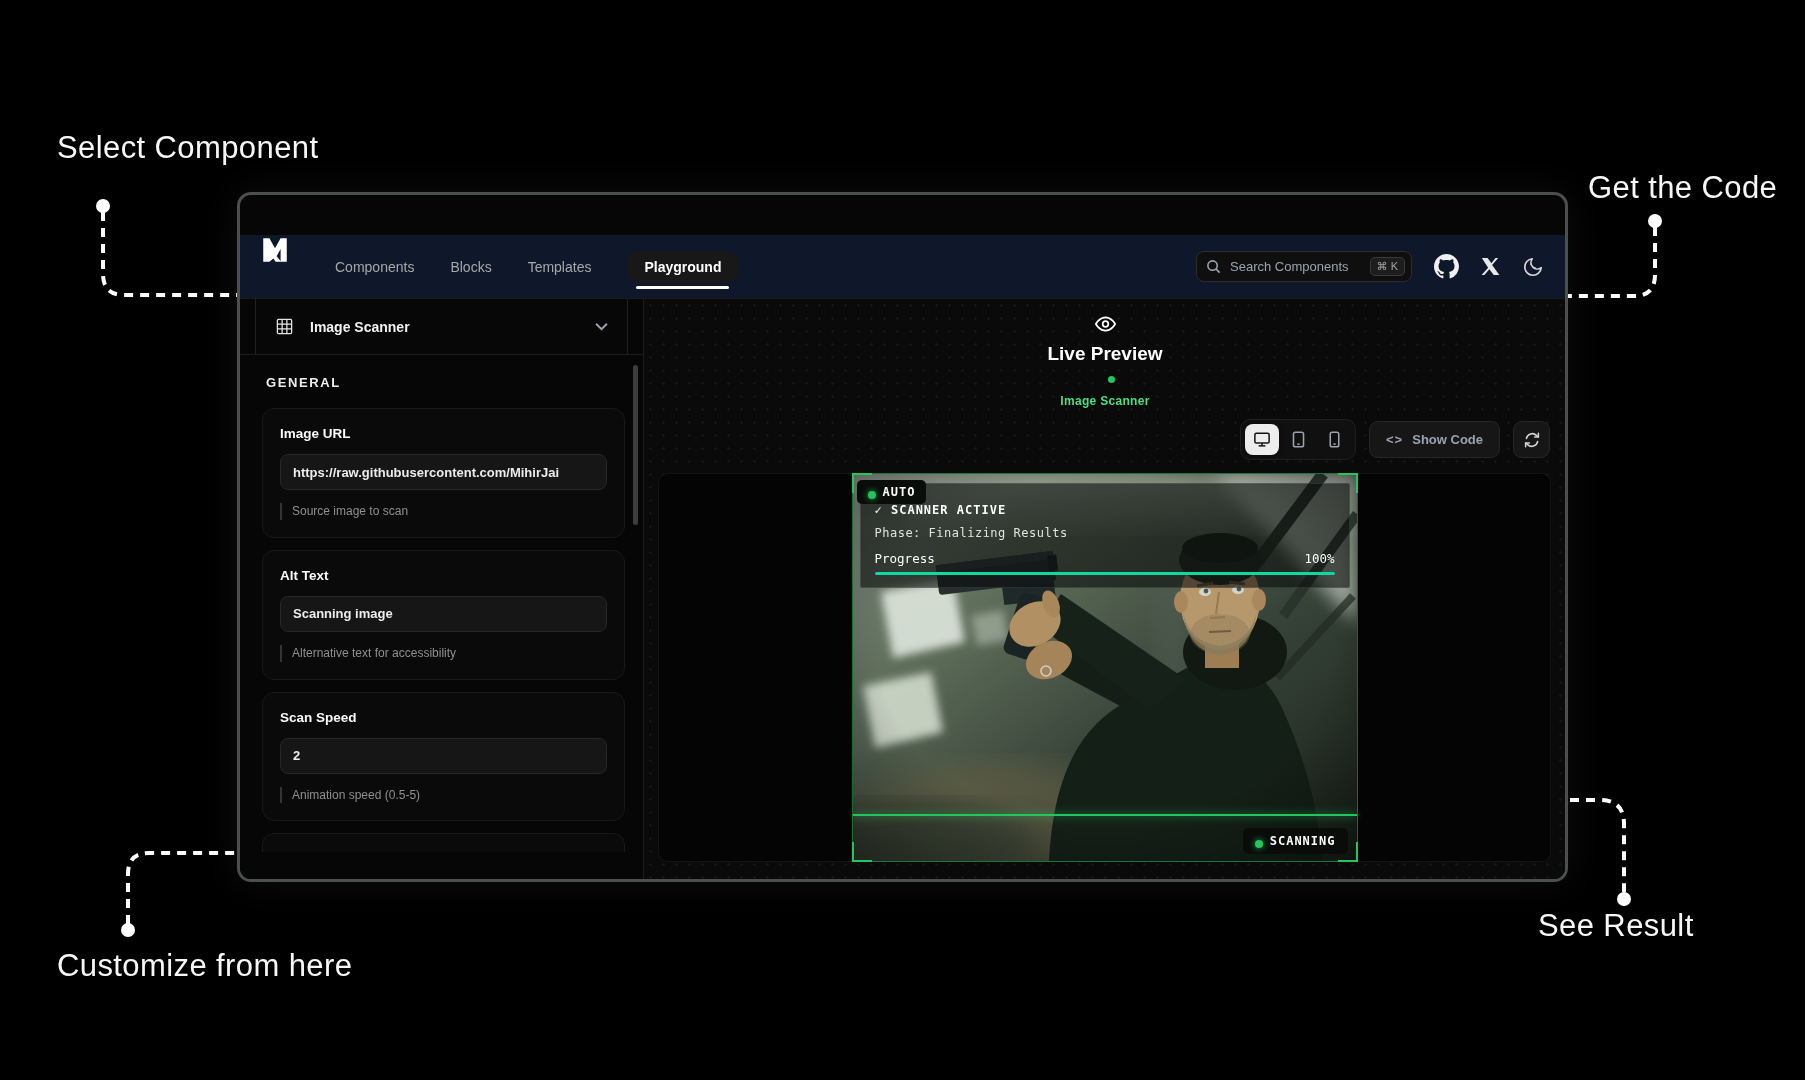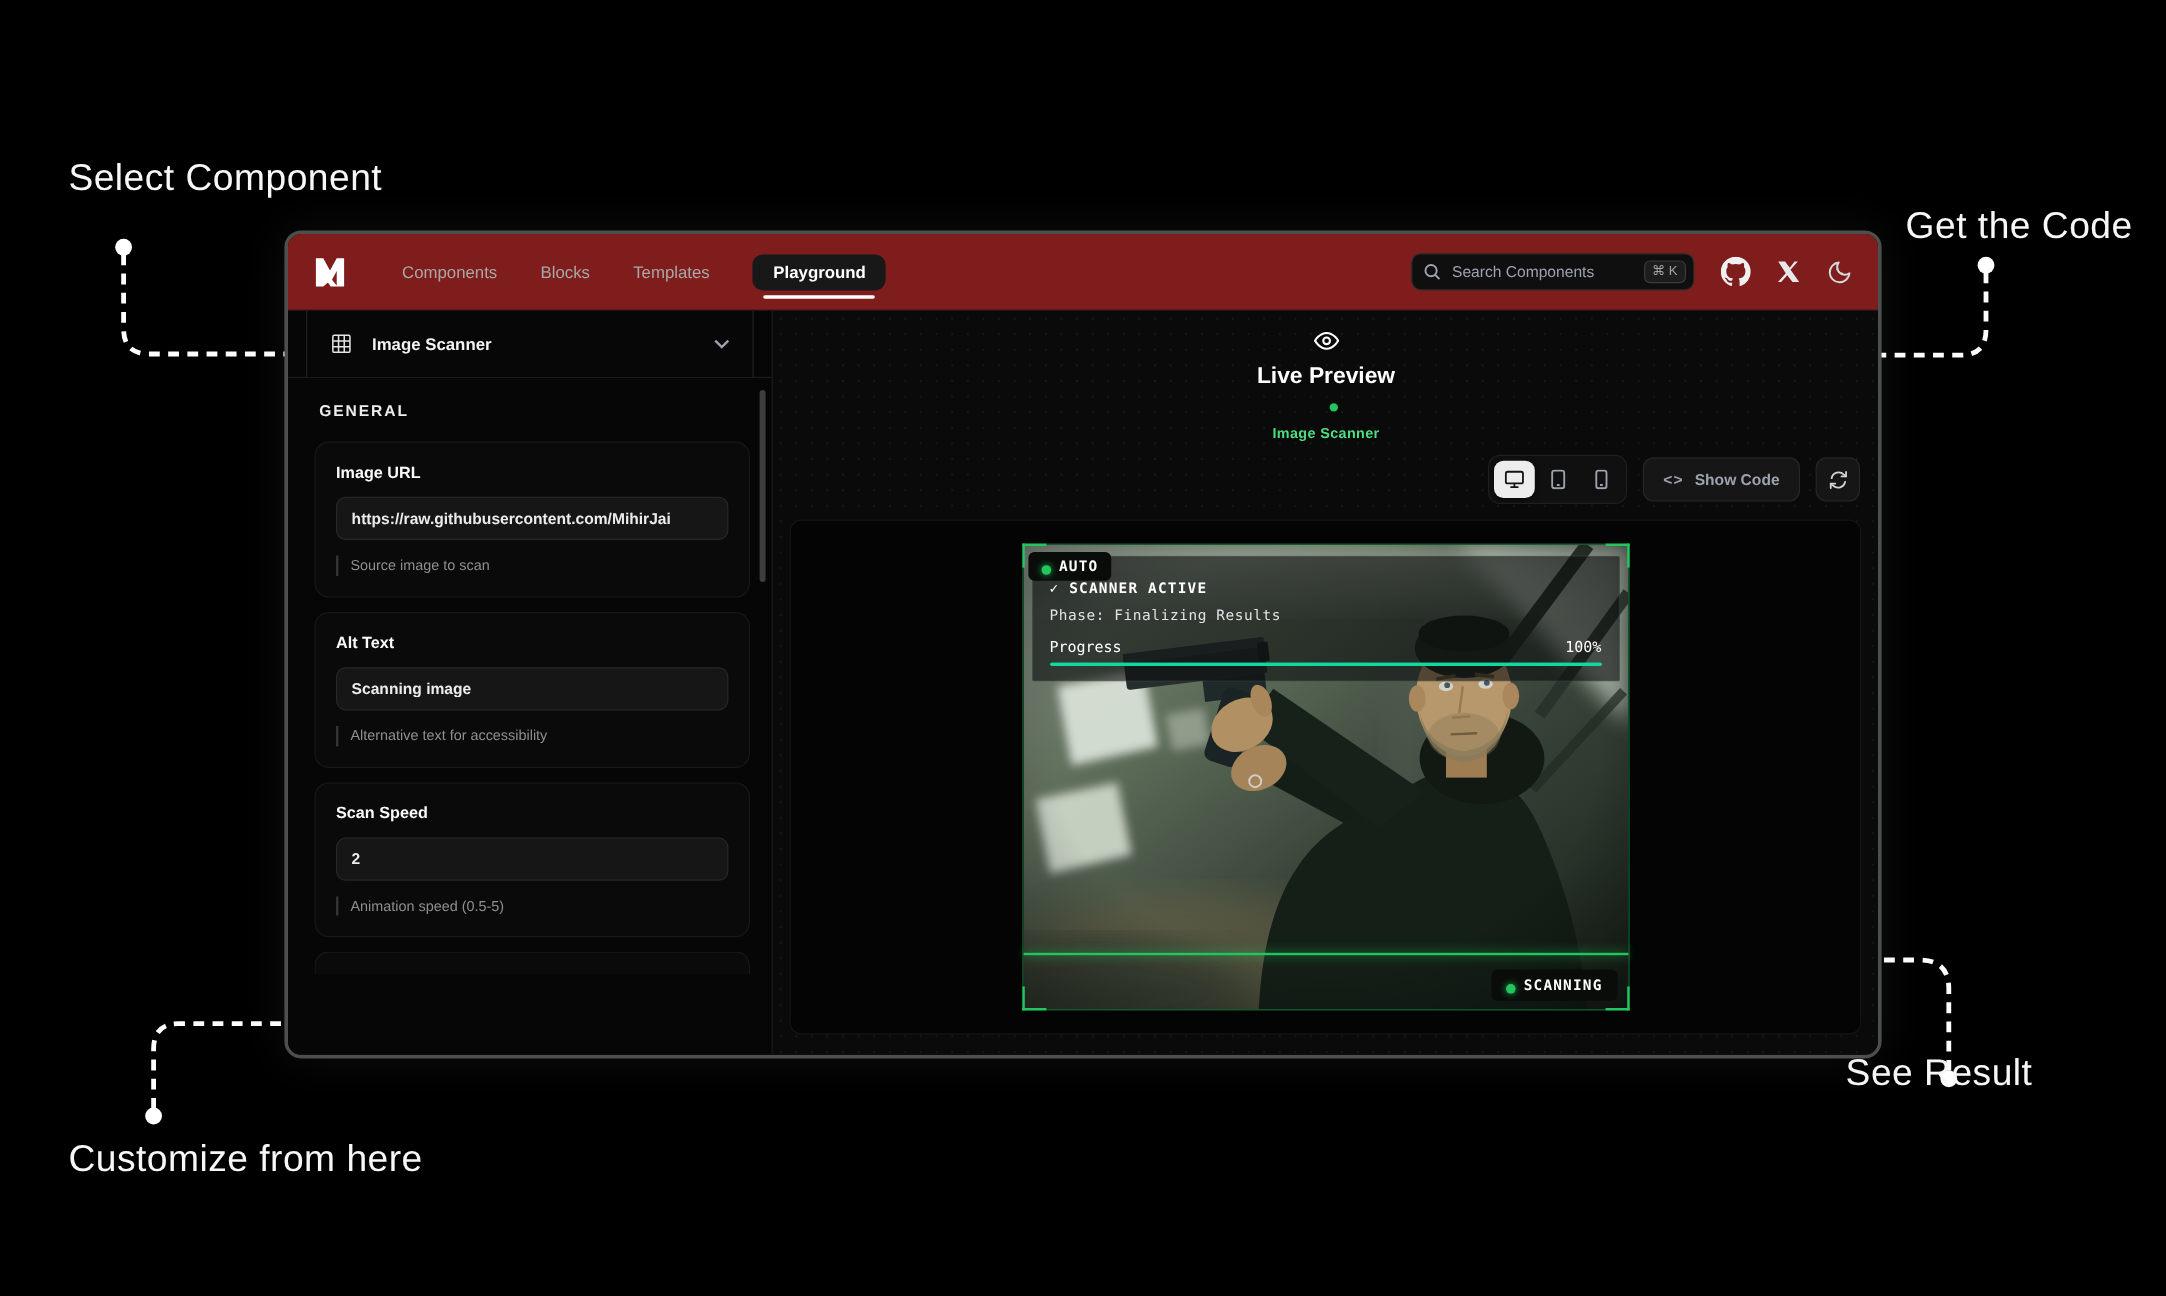--- a/index.html
+++ b/index.html
@@ -10,28 +10,28 @@
   
   .annotation{position:absolute;color:#f7f7f7;font-size:31px;font-weight:500;letter-spacing:.4px;white-space:nowrap;}
   .connectors{position:absolute;inset:0;pointer-events:none;}
 
   
   .window{position:absolute;left:237px;top:192px;width:1331px;height:690px;box-sizing:border-box;
           background:#060606;border:3px solid #4b504c;border-radius:14px;overflow:hidden;
           display:flex;flex-direction:column;box-shadow:0 0 40px rgba(140,150,140,.10);}
 
   
-  .navbar{flex:0 0 63px;display:flex;align-items:center;padding:0 21px;border-bottom:1px solid #1c1c1c;background:#7f1d1d;}
+  .navbar{flex:0 0 63px;display:flex;padding:0 21px;border-bottom:1px solid #1c1c1c;background:#0f172a;margin-top:40px;}
   .logo{width:30px;height:30px;display:flex;align-items:center;}
   .nav-tabs{display:flex;align-items:center;gap:36px;margin-left:44px;}
   .nav-tab{font-size:14px;color:#a8a8a8;cursor:pointer;}
   .nav-tab.active{position:relative;color:#fff;font-weight:700;background:#181818;padding:7px 17px;border-radius:9px;}
   .nav-tab.active::after{content:"";position:absolute;left:9px;right:9px;bottom:-7px;height:3px;background:#fff;border-radius:2px;}
   .nav-right{margin-left:auto;display:flex;align-items:center;gap:22px;}
-  .searchbox{width:236px;height:31px;box-sizing:border-box;background:#0f0f0f;border:1px solid #2c2c2c;border-radius:8px;
+  .searchbox{width:216px;height:31px;box-sizing:border-box;background:#0f0f0f;border:1px solid #2c2c2c;border-radius:8px;
              display:flex;align-items:center;gap:7px;padding:0 6px 0 9px;}
   .searchbox input{flex:1;min-width:0;background:transparent;border:0;outline:0;color:#d4d4d4;font-size:13px;font-family:"Liberation Sans",sans-serif;}
   .searchbox input::placeholder{color:#9ca3af;}
   .kbd{flex:0 0 auto;font-size:11px;color:#a3a3a3;background:#1d1d1d;border:1px solid #3a3a3a;border-radius:5px;padding:3px 6px;line-height:1;}
   .icon-btn{display:flex;align-items:center;justify-content:center;cursor:pointer;background:none;border:0;padding:0;}
 
   
   .body-row{flex:1;display:flex;min-height:0;}
   .sidebar{width:403px;flex:0 0 403px;border-right:1px solid #1c1c1c;position:relative;background:#060606;overflow:hidden;}
   .selector-wrap{border-bottom:1px solid #1c1c1c;}
@@ -109,21 +109,21 @@
       <circle cx="128" cy="930" r="7"></circle>
         <circle cx="256" cy="853" r="7"></circle>
       <circle cx="1452" cy="800" r="7"></circle>
         <circle cx="1624" cy="899" r="7"></circle>
     </g>
   </svg>
 
   <div class="annotation" style="left:57px;top:130px;">Select Component</div>
   <div class="annotation" style="left:1588px;top:170px;">Get the Code</div>
   <div class="annotation" style="left:57px;top:948px;">Customize from here</div>
-  <div class="annotation" style="left:1538px;top:876px;">See Result</div>
+  <div class="annotation" style="left:1538px;top:908px;">See Result</div>
 
   <div class="window">
 
     <div class="navbar">
       <div class="logo">
         <svg width="28" height="28" viewBox="0 0 100 100">
           <path fill="#ffffff" d="M8 92 V8 H30 L50 44 L70 8 H92 V92 H70 L70 46 L56 72 L72 92 H52 L44 80 L30 92 Z"></path>
         </svg>
       </div>
       <div class="nav-tabs">

